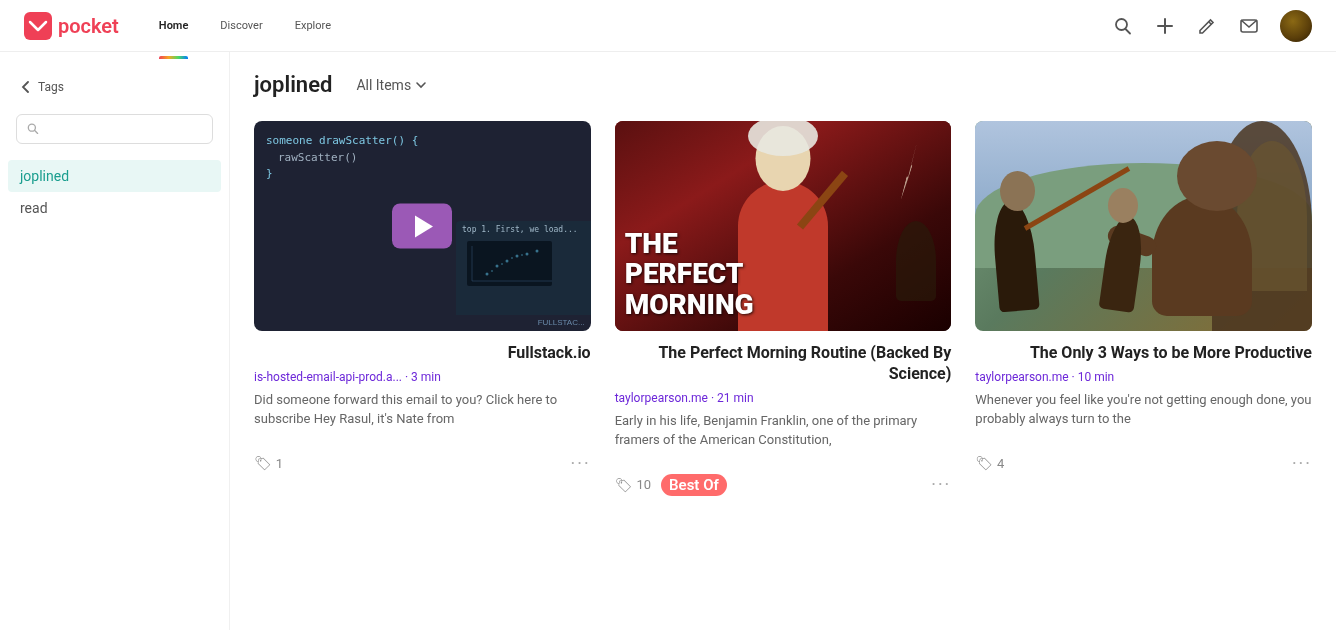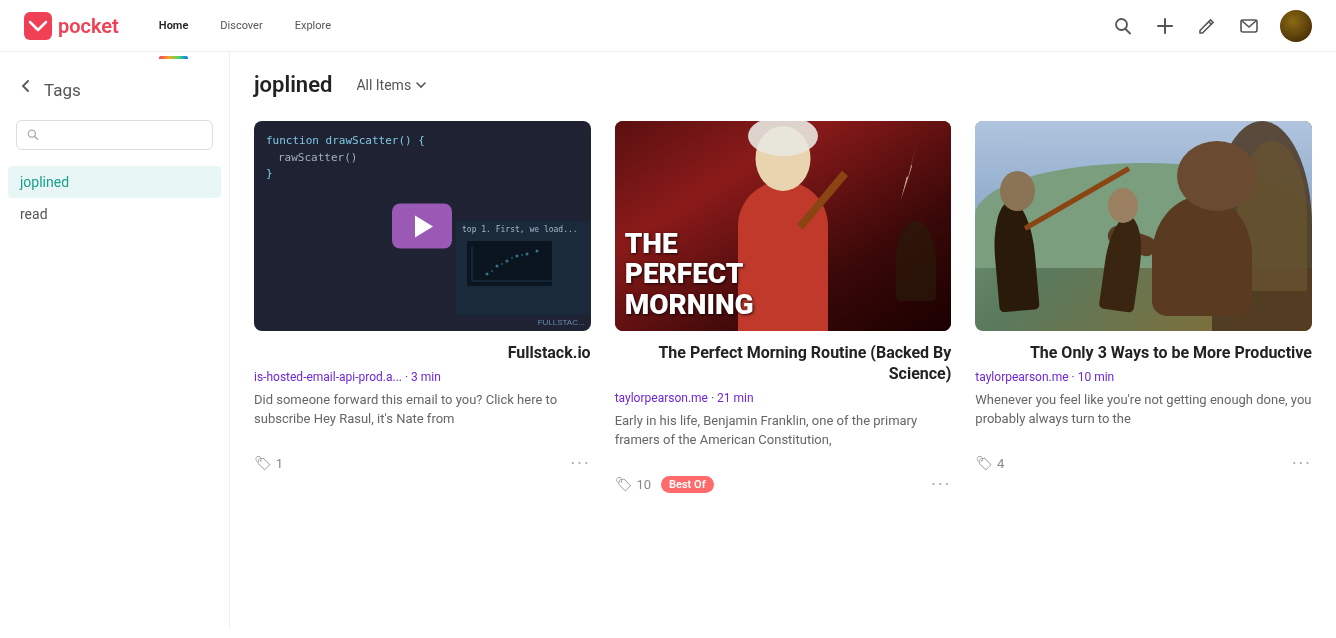--- a/index.html
+++ b/index.html
@@ -92,23 +92,24 @@
 
     
     .sidebar {
       width: 230px;
       padding: 20px 0;
       border-right: 1px solid #f0f0f0;
       flex-shrink: 0;
     }
     .sidebar-back {
       display: flex;
-      gap: 12px;
+      align-items: center;
+      gap: 6px;
       padding: 8px 20px;
-      font-size: 17px;
+      font-size: 12px;
       color: #555;
       cursor: pointer;
       margin-bottom: 12px;
     }
     .sidebar-search {
       margin: 0 16px 16px;
       display: flex;
       align-items: center;
       border: 1px solid #ddd;
       border-radius: 6px;
@@ -318,21 +319,21 @@
       gap: 4px;
       font-size: 13px;
       color: #888;
     }
     .tag-icon {
       font-size: 14px;
     }
     .badge {
       background: #ff6b6b;
       color: #fff;
-      font-size: 11px;
+      font-size: 15px;
       font-weight: 600;
       padding: 2px 8px;
       border-radius: 12px;
     }
     .more-btn {
       color: #aaa;
       cursor: pointer;
       font-size: 18px;
       letter-spacing: 2px;
     }
@@ -418,21 +419,21 @@
           </svg>
       </div>
     </div>
 
     <div class="cards-grid">
 
       <div class="card">
         <div class="card-image">
           <div class="card1-img">
             <div class="card1-code">
-              <div style="color:#7ec8e3">function drawScatter() {</div>
+              <div style="color:#7ec8e3">someone drawScatter() {</div>
               <div style="color:#a0b0c0; padding-left:12px">rawScatter()</div>
               <div style="color:#7ec8e3">}</div>
             </div>
             <div class="card1-play"></div>
             <div class="card1-bottom">
               <div class="card1-bottom-text">
                 <div style="color:#a0b8c8">top 1. First, we load...</div>
                 <svg width="95" height="55" viewBox="0 0 95 55" style="margin-top:2px">
                   <rect x="5" y="5" width="85" height="45" fill="#0a1520" rx="2"></rect>
                   <line x1="10" y1="45" x2="90" y2="45" stroke="#3a5a7a" stroke-width="0.5"></line>

